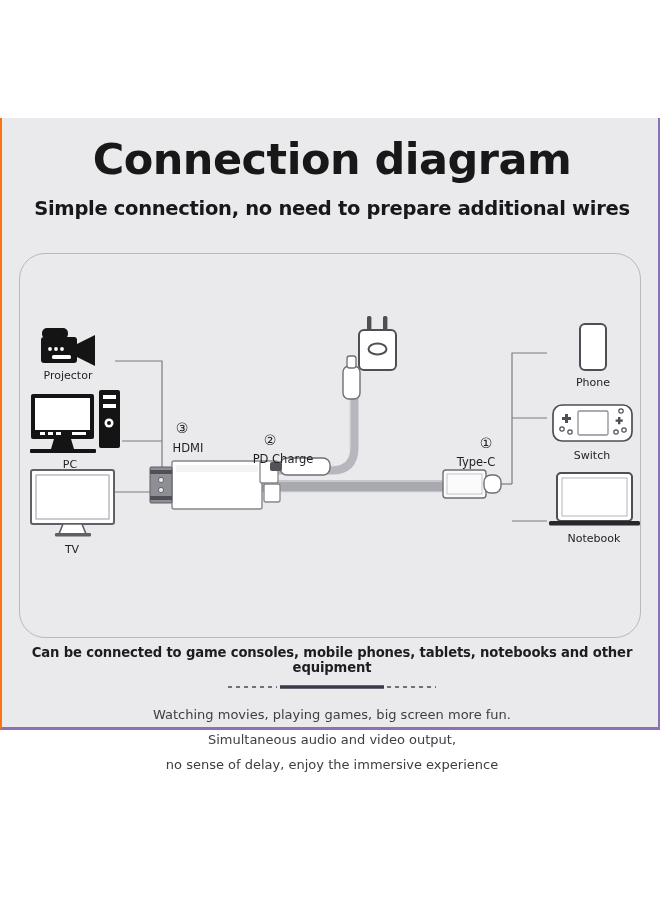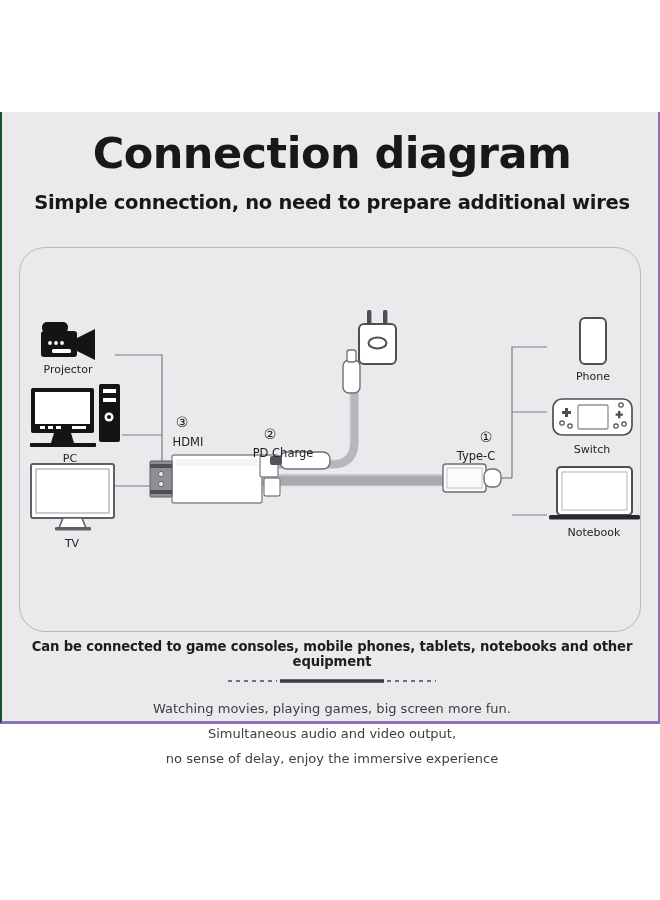--- a/index.html
+++ b/index.html
@@ -12,26 +12,26 @@
     height: 900px;
     font-family: "DejaVu Sans", sans-serif;
     position: relative;
     overflow: hidden;
   }
 
   
   #panel {
     position: absolute;
     left: 0;
-    top: 112px;
+    top: 118px;
     width: 660px;
     height: 612px;
     background: #eaeaec;
     box-sizing: border-box;
-    border-left: 2px solid #14532d;
+    border-left: 2px solid #f97316;
     border-right: 2px solid #8b72b8;
     border-bottom: 3px solid #8b72b8;
   }
 
   
   #title {
     position: absolute;
     left: 0;
     top: 16px;
     width: 660px;

